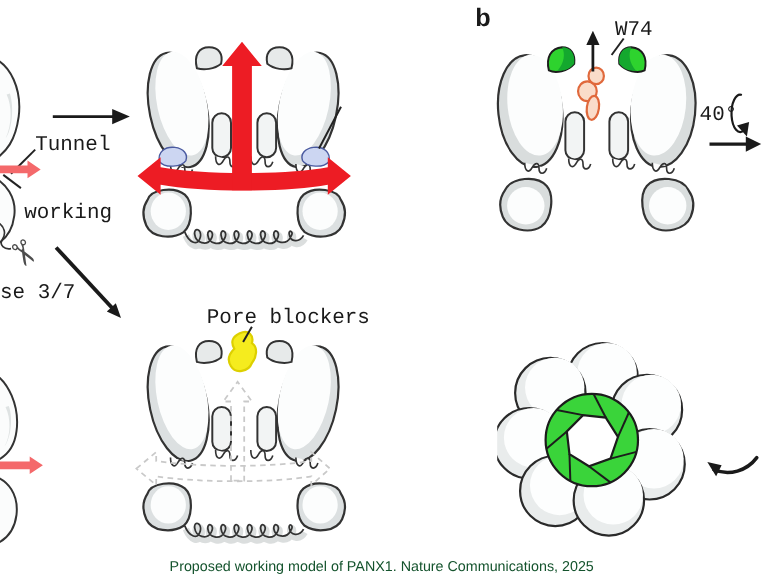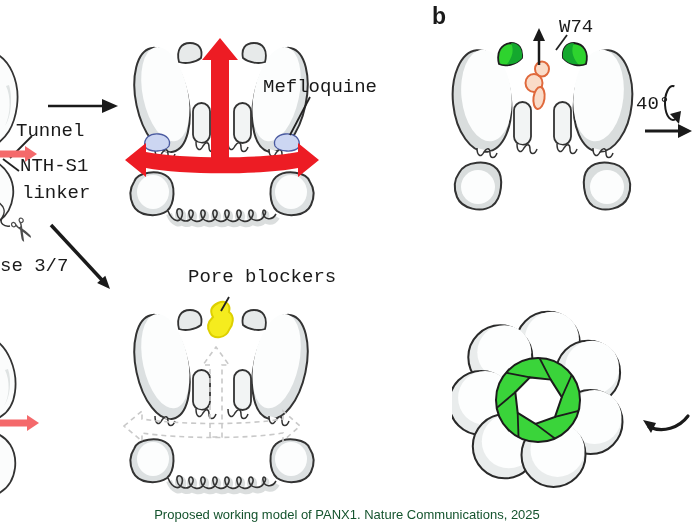--- a/index.html
+++ b/index.html
@@ -33,23 +33,22 @@
 
   <svg class="abs" style="left:0;top:130px" width="40" height="50" viewBox="0 0 40 50">
     <line x1="32" y1="6" x2="10" y2="28" stroke="#222" stroke-width="1.8"></line>
     <line x1="19" y1="41" x2="3" y2="29" stroke="#222" stroke-width="1.8"></line>
   </svg>
 
   <svg class="abs" style="left:0;top:144px" width="40" height="20" viewBox="0 0 40 20">
     <polygon points="0,6.5 25,6.5 25,2 37,10 25,18 25,13.5 0,13.5" fill="#f4696b"></polygon>
   </svg>
 
-  <div class="lbl" style="left:16px;top:120px">Tunnel</div>
-  <div class="lbl" style="left:20px;top:155px">NTH-S1</div>
-  <div class="lbl" style="left:22px;top:182px">linker</div>
+  <div class="lbl" style="left:32px;top:120px">Tunnel</div>
+  <div class="lbl" style="left:22px;top:182px">working</div>
 
   <div id="scissors">✂</div>
 
   <div class="lbl" style="left:0;top:255px">se 3/7</div>
 
   <svg class="abs" style="left:48px;top:222px" width="68" height="74" viewBox="0 0 68 74">
     <line x1="3" y1="3" x2="54" y2="58" stroke="#1a1a1a" stroke-width="3.5"></line>
     <polygon points="62,67 57.3,53.7 49.1,61.1" fill="#1a1a1a"></polygon>
   </svg>
 
@@ -89,21 +88,20 @@
 
     <path d="M46,181 C50,191 58,194 60,186 C62,178 54,176 55,183 C56,191 66,194 70,187 C74,180 66,177 67,184 C68,192 78,194 82,187 C86,180 78,177 79,184 C80,192 90,194 94,187 C98,180 90,177 91,184 C92,192 102,194 106,187 C110,180 102,177 103,184 C104,192 114,194 118,187 C122,180 114,177 115,184 C116,192 126,194 130,187 C134,180 126,177 127,184 C128,191 138,193 142,186 C146,180 140,178 141,183 C142,190 150,191 154,184" transform="translate(1,3)" fill="none" stroke="#d5d8d8" stroke-width="6" opacity="0.85"></path>
     <path d="M46,181 C50,191 58,194 60,186 C62,178 54,176 55,183 C56,191 66,194 70,187 C74,180 66,177 67,184 C68,192 78,194 82,187 C86,180 78,177 79,184 C80,192 90,194 94,187 C98,180 90,177 91,184 C92,192 102,194 106,187 C110,180 102,177 103,184 C104,192 114,194 118,187 C122,180 114,177 115,184 C116,192 126,194 130,187 C134,180 126,177 127,184 C128,191 138,193 142,186 C146,180 140,178 141,183 C142,190 150,191 154,184" fill="none" stroke="#333" stroke-width="1.6"></path>
 
     <path d="M3,130 L24,113 L24,122 C60,129 140,129 176,122 L176,113 L197,130 L176,147 L176,138 C140,145 60,145 24,138 L24,147 Z" fill="#ed1c24"></path>
     <path d="M89,143 L89,30 L80,30 L98,8 L116,30 L107,30 L107,143 Z" fill="#ed1c24"></path>
 
     <line x1="188" y1="67" x2="168" y2="105" stroke="#222" stroke-width="1.8"></line>
   </svg>
 
-  <div class="lbl" style="left:263px;top:76px">Mefloquine</div>
 
   <svg class="abs" style="left:122px;top:290px" width="200" height="219" viewBox="0 0 200 219">
     <g transform="translate(0,7)">
       <g transform="rotate(-12 40 70)">
         <ellipse cx="40" cy="70" rx="26" ry="53" fill="#dce0e1" stroke="#333" stroke-width="2"></ellipse>
         <ellipse cx="44.5" cy="65" rx="22.5" ry="48" fill="#fcfdfd"></ellipse>
       </g>
       <g transform="rotate(12 158 70)">
         <ellipse cx="158" cy="70" rx="26" ry="53" fill="#dce0e1" stroke="#333" stroke-width="2"></ellipse>
         <ellipse cx="153.5" cy="65" rx="22.5" ry="48" fill="#fcfdfd"></ellipse>
@@ -128,21 +126,21 @@
       <path d="M46,181 C50,191 58,194 60,186 C62,178 54,176 55,183 C56,191 66,194 70,187 C74,180 66,177 67,184 C68,192 78,194 82,187 C86,180 78,177 79,184 C80,192 90,194 94,187 C98,180 90,177 91,184 C92,192 102,194 106,187 C110,180 102,177 103,184 C104,192 114,194 118,187 C122,180 114,177 115,184 C116,192 126,194 130,187 C134,180 126,177 127,184 C128,191 138,193 142,186 C146,180 140,178 141,183 C142,190 150,191 154,184" fill="none" stroke="#333" stroke-width="1.6"></path>
     </g>
 
     <path d="M2,136 L20,121 L20,129 C60,135 125,135 161,129 L161,121 L178,136 L161,151 L161,143 C125,149 60,149 20,143 L20,151 Z" fill="none" stroke="#c9c9c9" stroke-width="1.6" stroke-dasharray="5,4"></path>
     <path d="M88,147 L88,75 L81,75 L94,57 L107,75 L100,75 L100,147 Z" fill="none" stroke="#c9c9c9" stroke-width="1.6" stroke-dasharray="5,4"></path>
 
     <path d="M96,13 C104,9 109,15 107,22 C113,26 111,35 107,40 C104,48 92,50 88,43 C84,37 87,31 91,27 C87,20 90,16 96,13 Z" stroke-width="2" fill="#f5ec1e" stroke="#ddd000"></path>
     <line x1="107" y1="7" x2="99" y2="21" stroke="#222" stroke-width="1.8"></line>
   </svg>
 
-  <div class="lbl" style="left:188px;top:266px">Pore blockers</div>
+  <div class="lbl" style="left:188px;top:278px">Pore blockers</div>
 
   <svg class="abs" style="left:0;top:330px" width="40" height="170" viewBox="0 0 40 170">
     <path d="M-8,8 C8,16 18,40 15,62 C13,78 5,86 -6,90 L-12,90 L-12,8 Z" fill="#fbfcfc" stroke="#333" stroke-width="1.8"></path>
     <path d="M5,40 C10,50 10,66 4,76 C10,68 12,50 8,39 Z" fill="#dfe3e3"></path>
     <path d="M-8,102 C8,106 17,120 15,138 C13,154 4,162 -7,166 L-12,166 L-12,102 Z" fill="#fbfcfc" stroke="#333" stroke-width="1.8"></path>
   </svg>
 
   <svg class="abs" style="left:0;top:413px" width="42" height="20" viewBox="0 0 42 20">
     <polygon points="0,6.5 27,6.5 27,2 39,10 27,18 27,13.5 0,13.5" fill="#f4696b"></polygon>
   </svg>

